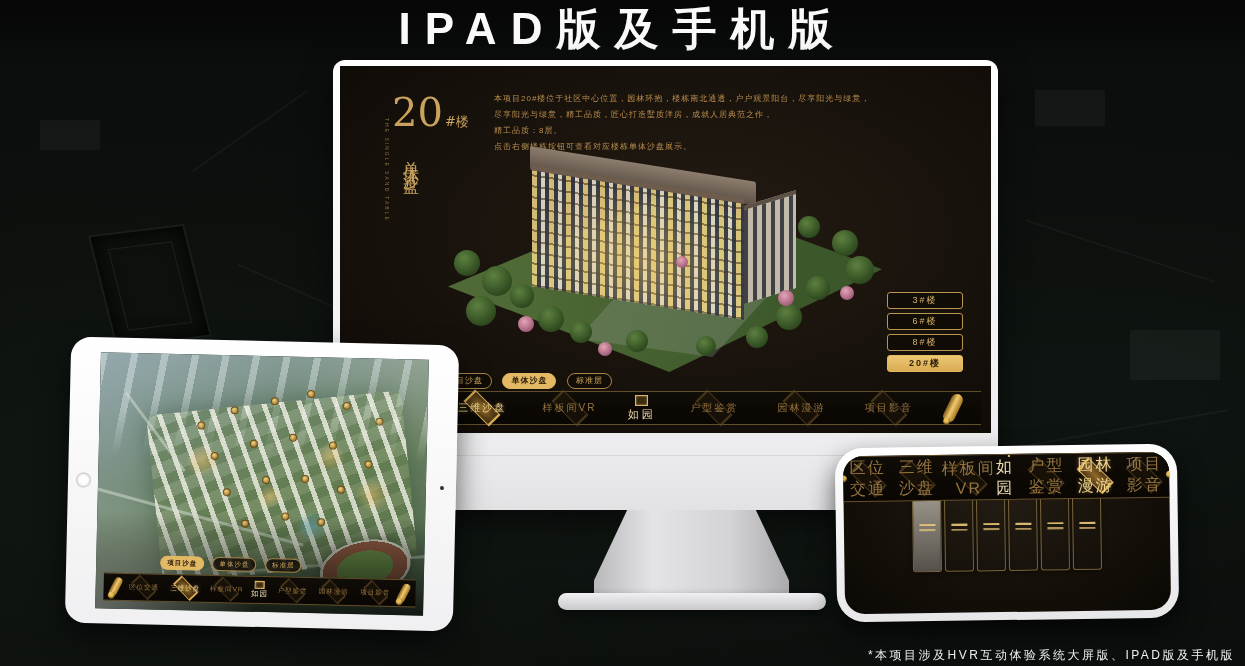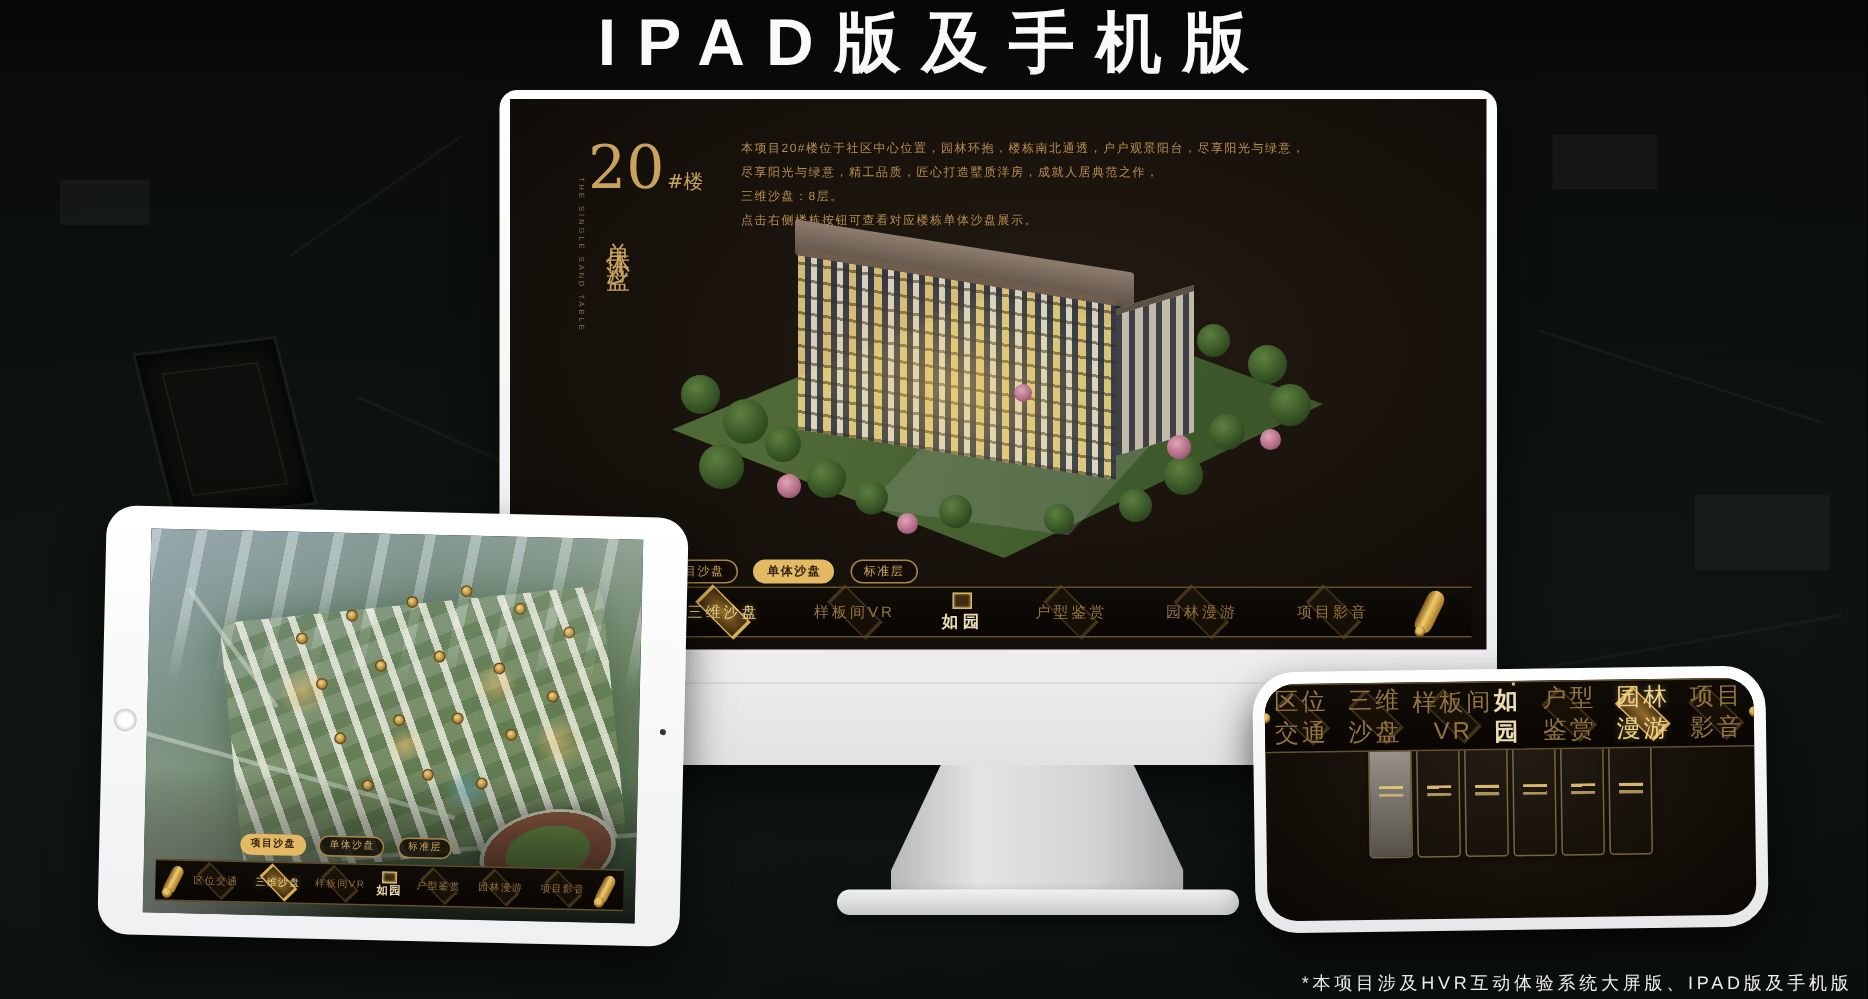--- a/index.html
+++ b/index.html
@@ -28,21 +28,21 @@
     background:linear-gradient(#100c07,#090603);
     border-top:1px solid rgba(205,165,90,.45);border-bottom:1px solid rgba(205,165,90,.45);}
   .nav-item{position:relative;color:#96省7440;color:#96743f;letter-spacing:2px;z-index:1;text-align:center;}
   .nav-item::before{content:"";position:absolute;left:50%;top:50%;width:13px;height:13px;z-index:-1;
     transform:translate(-50%,-50%) rotate(45deg) scale(2.4,1.1);
     border:1px solid rgba(170,130,65,.30);background:rgba(35,26,12,.45);}
   .nav-item.active{color:#f2d astro;color:#f2d48c;text-shadow:0 0 4px rgba(240,200,110,.5);}
   .nav-item.active::before{border-color:#d9ad54;background:radial-gradient(rgba(190,140,55,.75),rgba(90,60,20,.55));}
   .nav-logo{display:flex;flex-direction:column;align-items:center;z-index:1;}
   .seal{border:1px solid #d8b469;background:#3d2c10;box-shadow:inset 0 0 2px #d8b469;}
-  .logo-text{color:#ecdcb2;font-weight:bold;letter-spacing:3px;}
+  .logo-text{color:#ecdcb2;font-weight:normal;letter-spacing:3px;}
   .scroll-icon{position:relative;border-radius:6px;flex:none;
     background:linear-gradient(90deg,#7d5618,#f0ca6e 45%,#a5761e);transform:rotate(26deg);}
   .scroll-icon::after{content:"";position:absolute;left:50%;bottom:-3px;transform:translateX(-50%);
     width:7px;height:7px;border-radius:50%;background:radial-gradient(circle at 40% 40%,#e9c15c 30%,#7a5414 70%);}
   
   .monitor{position:absolute;left:333px;top:60px;width:665px;z-index:1;}
   .monitor-bezel{position:relative;width:665px;height:450px;background:linear-gradient(#ffffff,#ededef 85%,#e2e2e4);
     border-radius:12px;box-shadow:0 12px 30px rgba(0,0,0,.55);}
   .monitor-screen{position:absolute;left:7px;top:6px;width:651px;height:367px;overflow:hidden;
     background:radial-gradient(ellipse at 55% 45%, #241c13 0%, #18120c 55%, #0e0a06 100%);}
@@ -187,21 +187,21 @@
           <div class="h-num">
             <span>20</span><span class="h-suffix">#楼</span>
           </div>
           <div class="h-vert">单体沙盘</div>
         </div>
         <div class="h-vert-en">THE SINGLE SAND TABLE</div>
 
         <div class="desc">
           <p>本项目20#楼位于社区中心位置，园林环抱，楼栋南北通透，户户观景阳台，尽享阳光与绿意，</p>
           <p>尽享阳光与绿意，精工品质，匠心打造墅质洋房，成就人居典范之作，</p>
-          <p>三维沙盘：8层。</p>
+          <p>精工品质：8层。</p>
           <p>点击右侧楼栋按钮可查看对应楼栋单体沙盘展示。</p>
         </div>
 
         <div class="model">
           <div class="slab"></div>
           <div class="walk"></div>
           <div class="bldg-roof"></div>
           <div class="bldg-front"></div>
           <div class="bldg-side"></div>
           <div class="tree" style="left:6px;top:92px;width:26px;height:26px;"></div>
@@ -218,20 +218,26 @@
           <div class="tree" style="left:298px;top:168px;width:22px;height:22px;"></div>
           <div class="tree" style="left:248px;top:178px;width:20px;height:20px;"></div>
           <div class="tree" style="left:178px;top:172px;width:22px;height:22px;"></div>
           <div class="bush" style="left:70px;top:158px;width:16px;height:16px;"></div>
           <div class="bush" style="left:330px;top:132px;width:16px;height:16px;"></div>
           <div class="bush" style="left:150px;top:184px;width:14px;height:14px;"></div>
           <div class="bush" style="left:392px;top:128px;width:14px;height:14px;"></div>
           <div class="bush" style="left:228px;top:98px;width:12px;height:12px;"></div>
         </div>
 
+        <div class="floor-buttons">
+          <div class="floor-btn">3#楼</div>
+          <div class="floor-btn">6#楼</div>
+          <div class="floor-btn">8#楼</div>
+          <div class="floor-btn active">20#楼</div>
+        </div>
 
         <div class="subtabs-lg">
           <span class="chip">项目沙盘</span>
           <span class="chip active">单体沙盘</span>
           <span class="chip">标准层</span>
         </div>
 
         <div class="navbar navbar-lg">
           <span class="nav-item">区位交通</span>
           <span class="nav-item active">三维沙盘</span>

